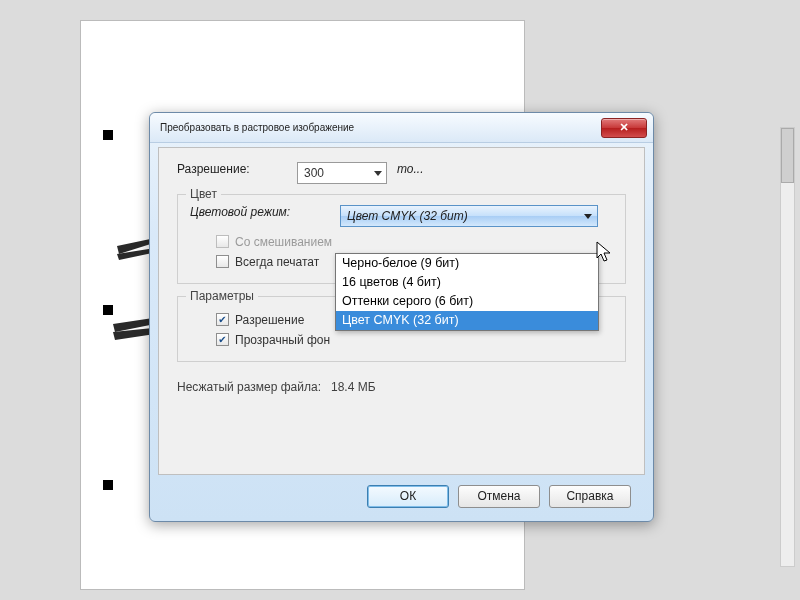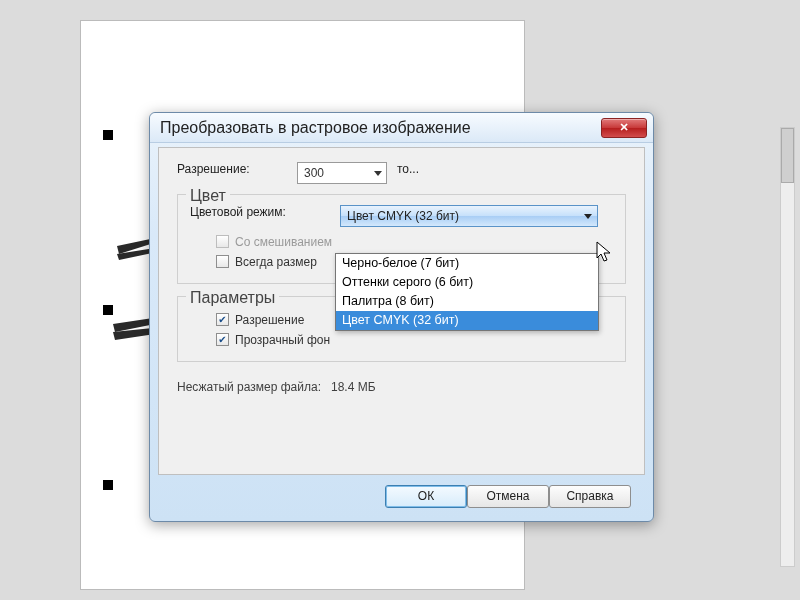--- a/index.html
+++ b/index.html
@@ -49,21 +49,21 @@
     border: 1px solid #6d8aa8;
     border-radius: 6px;
     box-shadow: 0 3px 14px rgba(0,0,0,.35);
   }
   .titlebar {
     height: 30px;
     display: flex;
     align-items: center;
     padding: 0 6px 0 10px;
     color: #222;
-    font-size: 16px;
+    font-size: 10px;
     background: linear-gradient(#f7fbff, #dbe9f7);
     border-bottom: 1px solid #b8cde3;
     border-radius: 6px 6px 0 0;
   }
   .titlebar .title-text { flex: 1; }
   .close-btn {
     width: 46px; height: 20px;
     background: linear-gradient(#e27a7a, #c83a3a 48%, #b61f1f 52%, #d24c4c);
     border: 1px solid #8c2323;
     border-radius: 3px;
@@ -91,35 +91,35 @@
     border: 1px solid #9a9a9a;
     display: flex; align-items: center; justify-content: space-between;
     padding: 0 4px 0 6px;
   }
   .input-dd-arrow {
     width: 0; height: 0;
     border-left: 4px solid transparent;
     border-right: 4px solid transparent;
     border-top: 5px solid #333;
   }
-  .units { margin-left: 10px; color: #222; }
+  .units { margin-left: 10px; color: #222; font-style: italic; }
 
   .groupbox {
     border: 1px solid #cfcfcf;
     margin-top: 6px;
     padding: 10px 12px 8px;
     position: relative;
   }
   .group-legend {
     position: absolute;
     top: -8px; left: 8px;
     background: #f0f0f0;
     padding: 0 4px;
     color: #444;
-    font-size: 16px;
+    font-size: 12px;
   }
   .combo {
     position: relative;
     width: 258px; height: 22px;
     background: linear-gradient(#e9f3fd,#c7e1fb 48%,#a9cef5 52%,#d3e8fc);
     border: 1px solid #5a93c8;
     display: flex; align-items: center; padding: 0 18px 0 6px;
     color: #222;
   }
   .combo .dd-btn {
@@ -142,21 +142,21 @@
   .cb.checked::before { content: "✔"; }
   .disabled { color: #9a9a9a; }
   .cb.disabled { border-color: #bdbdbd; }
 
   .filesize-row { margin-top: 18px; color: #404040; }
 
   .button-bar {
     position: absolute;
     left: 8px; right: 8px; bottom: 8px; height: 34px;
     display: flex; justify-content: flex-end; align-items: center;
-    gap: 0;
+    gap: 9px;
     padding-right: 14px;
   }
   .btn {
     height: 23px; min-width: 82px;
     padding: 0 14px;
     background: linear-gradient(#fdfdfd,#e6e6e6);
     border: 1px solid #8e8e8e;
     border-radius: 3px;
     color: #222;
     font-size: 12px;
@@ -224,36 +224,36 @@
       <span class="label">Разрешение:</span>
       <div class="input-box">
         <span>300</span>
         <span class="input-dd-arrow"></span>
       </div>
       <span class="units">то...</span>
     </div>
 
     <div class="groupbox">
       <span class="group-legend">Цвет</span>
-      <div class="row" style="margin-bottom:8px;">
+      <div class="row" style="margin-bottom:8px;font-style:italic;">
         <span class="label" style="width:150px;">Цветовой режим:</span>
         <div class="combo">
           <span>Цвет CMYK (32 бит)</span>
           <div class="dd-btn">
               <span class="input-dd-arrow"></span>
             </div>
         </div>
       </div>
       <div class="checkbox-row indented">
         <span class="cb disabled"></span>
         <span class="disabled">Со смешиванием</span>
       </div>
       <div class="checkbox-row indented">
         <span class="cb"></span>
-        <span>Всегда размер</span>
+        <span>Всегда печатат</span>
       </div>
     </div>
 
     <div class="groupbox" style="margin-top:12px;">
       <span class="group-legend">Параметры</span>
       <div class="checkbox-row indented">
         <span class="cb checked"></span>
         <span>Разрешение</span>
       </div>
       <div class="checkbox-row indented">
@@ -276,21 +276,21 @@
     <div class="btn">
         <span>Отмена</span>
       </div>
     <div class="btn">
         <span>Справка</span>
       </div>
   </div>
 </div>
 
 <div class="dropdown-list">
-  <div class="option">Черно-белое (7 бит)</div>
+  <div class="option">Черно-белое (9 бит)</div>
+  <div class="option">16 цветов (4 бит)</div>
   <div class="option">Оттенки серого (6 бит)</div>
-  <div class="option">Палитра (8 бит)</div>
   <div class="option selected">Цвет CMYK (32 бит)</div>
 </div>
 
 <svg class="cursor" viewBox="0 0 18 22">
   <path d="M1 1 L1 17 L5 13 L8 20 L11 19 L8 12 L14 12 Z" fill="#fff" stroke="#000" stroke-width="1"></path>
 </svg>
 
 </body></html>

